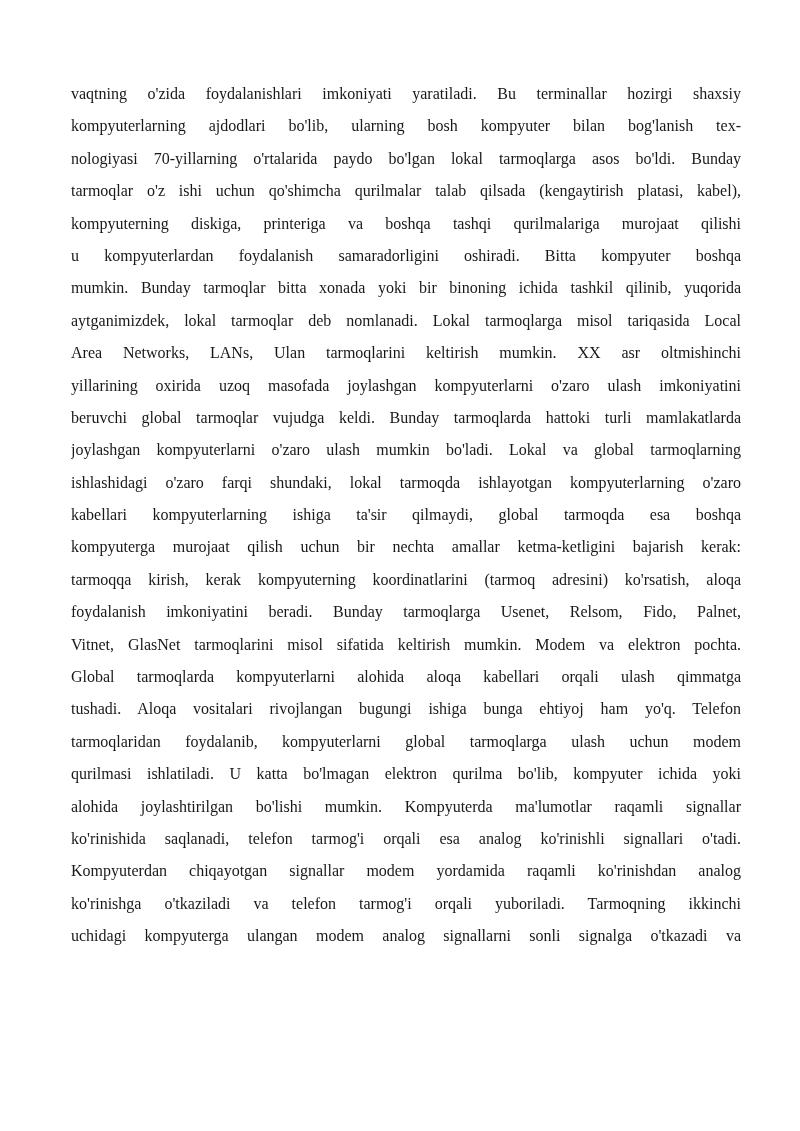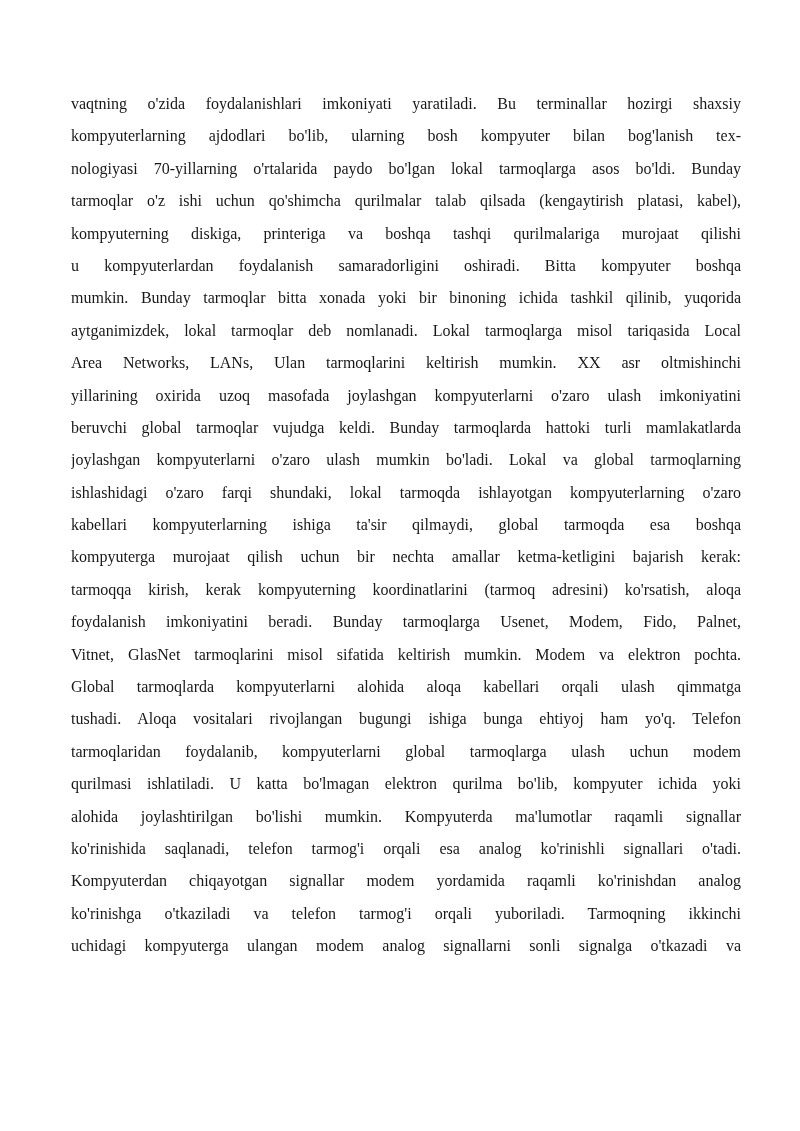--- a/index.html
+++ b/index.html
@@ -15,21 +15,21 @@
     position: relative;
     width: 800px;
     height: 1131px;
     background: #ffffff;
     overflow: hidden;
     font-family: "Liberation Serif", "DejaVu Serif", serif;
   }
   .text-block {
     position: absolute;
     left: 71px;
-    top: 88px;
+    top: 78px;
     width: 670px;
     color: #181818;
   }
   .text-line {
     font-size: 16px;
     line-height: 32.4px;
     height: 32.4px;
     text-align: justify;
     text-align-last: justify;
     overflow: hidden;
@@ -50,21 +50,21 @@
       <div class="text-line">mumkin. Bunday tarmoqlar bitta xonada yoki bir binoning ichida tashkil qilinib, yuqorida</div>
       <div class="text-line">aytganimizdek, lokal tarmoqlar deb nomlanadi. Lokal tarmoqlarga misol tariqasida Local</div>
       <div class="text-line">Area Networks, LANs, Ulan tarmoqlarini keltirish mumkin. XX asr oltmishinchi</div>
       <div class="text-line">yillarining oxirida uzoq masofada joylashgan kompyuterlarni o'zaro ulash imkoniyatini</div>
       <div class="text-line">beruvchi global tarmoqlar vujudga keldi. Bunday tarmoqlarda hattoki turli mamlakatlarda</div>
       <div class="text-line">joylashgan kompyuterlarni o'zaro ulash mumkin bo'ladi. Lokal va global tarmoqlarning</div>
       <div class="text-line">ishlashidagi o'zaro farqi shundaki, lokal tarmoqda ishlayotgan kompyuterlarning o'zaro</div>
       <div class="text-line">kabellari kompyuterlarning ishiga ta'sir qilmaydi, global tarmoqda esa boshqa</div>
       <div class="text-line">kompyuterga murojaat qilish uchun bir nechta amallar ketma-ketligini bajarish kerak:</div>
       <div class="text-line">tarmoqqa kirish, kerak kompyuterning koordinatlarini (tarmoq adresini) ko'rsatish, aloqa</div>
-      <div class="text-line">foydalanish imkoniyatini beradi. Bunday tarmoqlarga Usenet, Modem, Fido, Palnet,</div>
+      <div class="text-line">foydalanish imkoniyatini beradi. Bunday tarmoqlarga Usenet, Relsom, Fido, Palnet,</div>
       <div class="text-line">Vitnet, GlasNet tarmoqlarini misol sifatida keltirish mumkin. Modem va elektron pochta.</div>
       <div class="text-line">Global tarmoqlarda kompyuterlarni alohida aloqa kabellari orqali ulash qimmatga</div>
       <div class="text-line">tushadi. Aloqa vositalari rivojlangan bugungi ishiga bunga ehtiyoj ham yo'q. Telefon</div>
       <div class="text-line">tarmoqlaridan foydalanib, kompyuterlarni global tarmoqlarga ulash uchun modem</div>
       <div class="text-line">qurilmasi ishlatiladi. U katta bo'lmagan elektron qurilma bo'lib, kompyuter ichida yoki</div>
       <div class="text-line">alohida joylashtirilgan bo'lishi mumkin. Kompyuterda ma'lumotlar raqamli signallar</div>
       <div class="text-line">ko'rinishida saqlanadi, telefon tarmog'i orqali esa analog ko'rinishli signallari o'tadi.</div>
       <div class="text-line">Kompyuterdan chiqayotgan signallar modem yordamida raqamli ko'rinishdan analog</div>
       <div class="text-line">ko'rinishga o'tkaziladi va telefon tarmog'i orqali yuboriladi. Tarmoqning ikkinchi</div>
       <div class="text-line">uchidagi kompyuterga ulangan modem analog signallarni sonli signalga o'tkazadi va</div>

